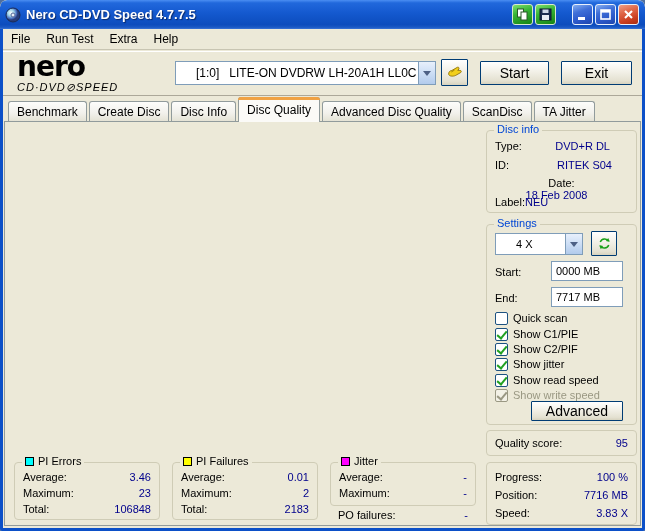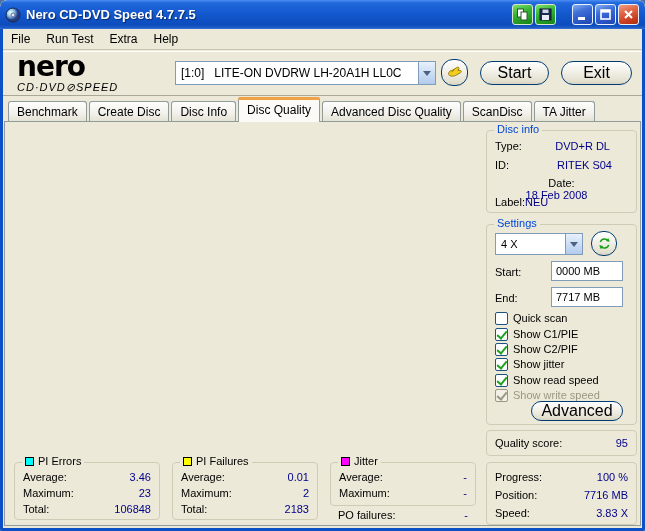--- a/index.html
+++ b/index.html
@@ -29,28 +29,28 @@
     border-bottom:1px solid #c8c5b2;display:flex;align-items:center;font-size:12px;color:#000;}
   .menu-item{padding:2px 8px;}
   
   .header{position:absolute;left:3px;top:51px;width:639px;height:45px;background:#ece9d8;
     border-bottom:1px solid #aca899;box-shadow:0 1px 0 #fff inset;}
   .logo{position:absolute;left:14px;top:2px;width:150px;text-align:left;color:#000;line-height:1;}
   .logo-l1{font-size:28px;font-weight:900;letter-spacing:-1px;font-family:"DejaVu Sans",sans-serif;}
   .logo-l2{font-size:11px;font-weight:normal;font-style:italic;letter-spacing:1px;margin-top:1px;}
   .combo{position:absolute;left:172px;top:10px;width:261px;height:24px;background:#fff;border:1px solid #7f9db9;
     font-size:12px;display:flex;align-items:center;}
-  .combo-text{padding-left:5px;flex:1;white-space:pre;overflow:hidden;}
+  .combo-text{padding-left:20px;flex:1;white-space:pre;overflow:hidden;}
   .combo-arrow{width:17px;height:100%;border-left:1px solid #7f9db9;
     background:linear-gradient(180deg,#e8f0fc 0%,#cfe0f6 45%,#b2cbec 100%);
     display:flex;align-items:center;justify-content:center;}
   .chev{width:0;height:0;border-left:4px solid transparent;border-right:4px solid transparent;border-top:5px solid #4d6185;}
   .xpbtn{
     background:linear-gradient(180deg,#ffffff 0%,#f2f0e7 45%,#e4e1d1 85%,#d7d3bf 100%);
-    border:1px solid #003c74;border-radius:12px;font-size:16px;color:#000;
+    border:1px solid #003c74;border-radius:1px;font-size:14px;color:#000;
     display:flex;align-items:center;justify-content:center;cursor:default;
   }
   
   .tabbar{position:absolute;left:8px;top:100px;width:630px;height:22px;display:flex;align-items:flex-end;}
   .tab{height:21px;padding:0 8px;margin-right:2px;font-size:12px;display:flex;align-items:center;
     border:1px solid #919b9c;border-bottom:none;border-radius:3px 3px 0 0;
     background:linear-gradient(180deg,#fdfdfb 0%,#f2f1ec 55%,#e3e1d2 100%);position:relative;}
   .tab.active{height:25px;background:#fbfaf7;z-index:3;}
   .tab.active::before{content:'';position:absolute;left:-1px;right:-1px;top:-1px;height:3px;
     background:#f0a244;border-radius:3px 3px 0 0;}

